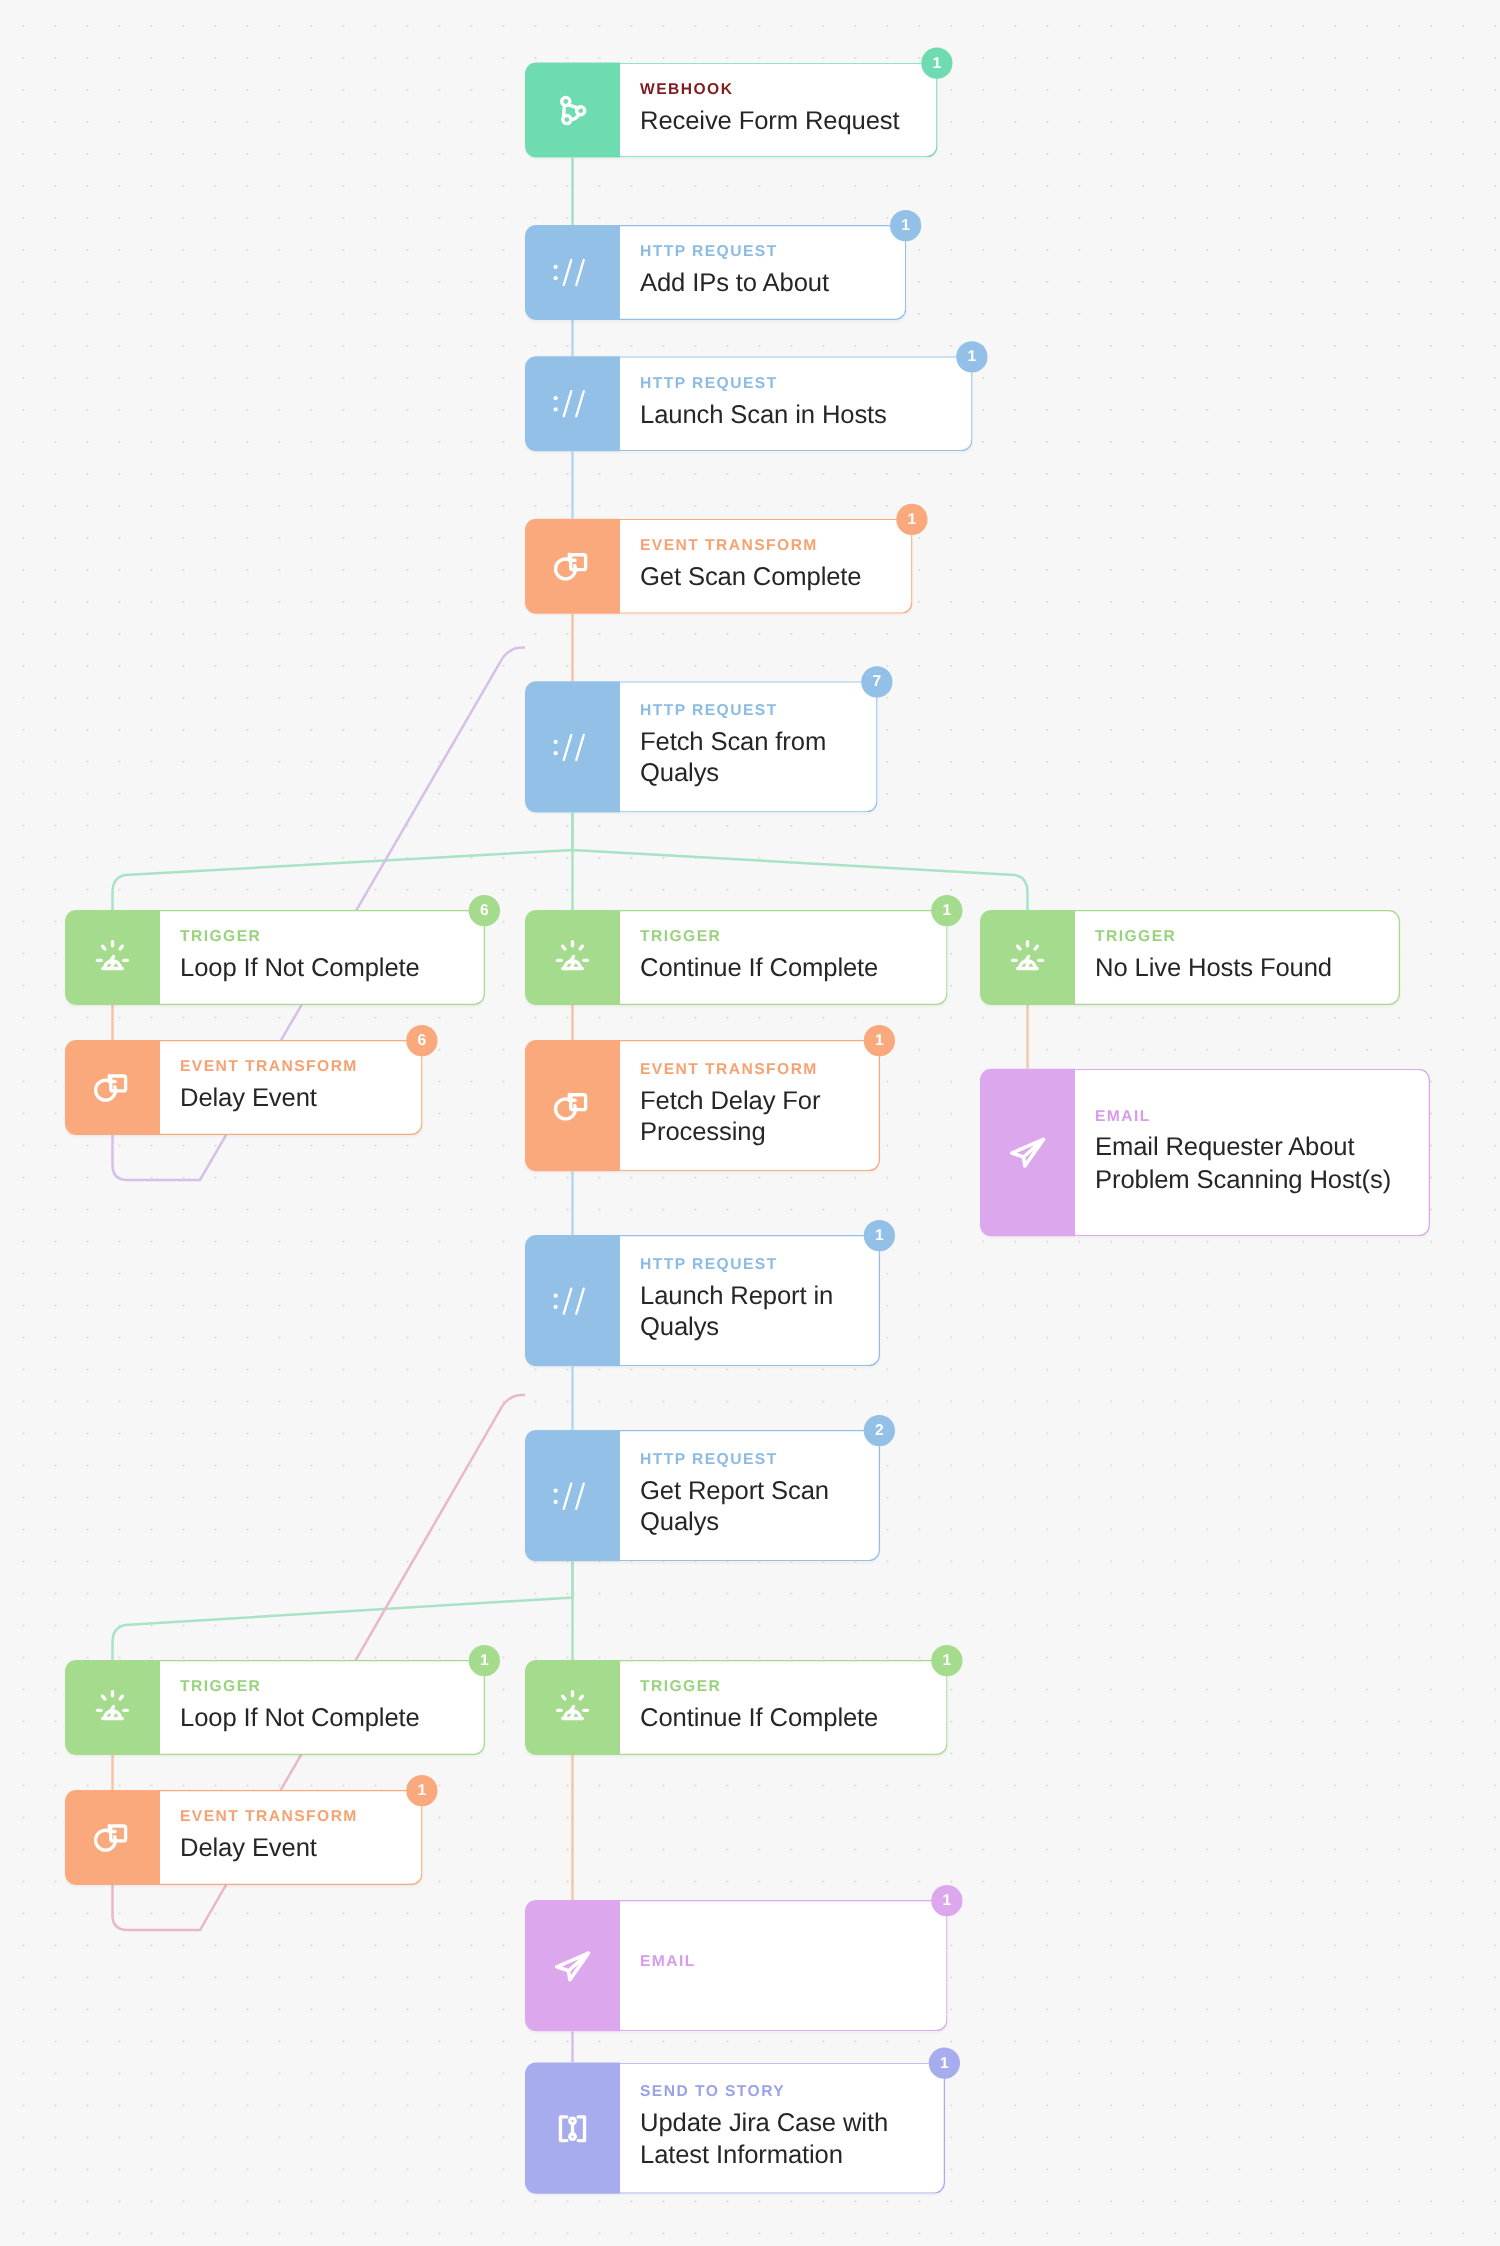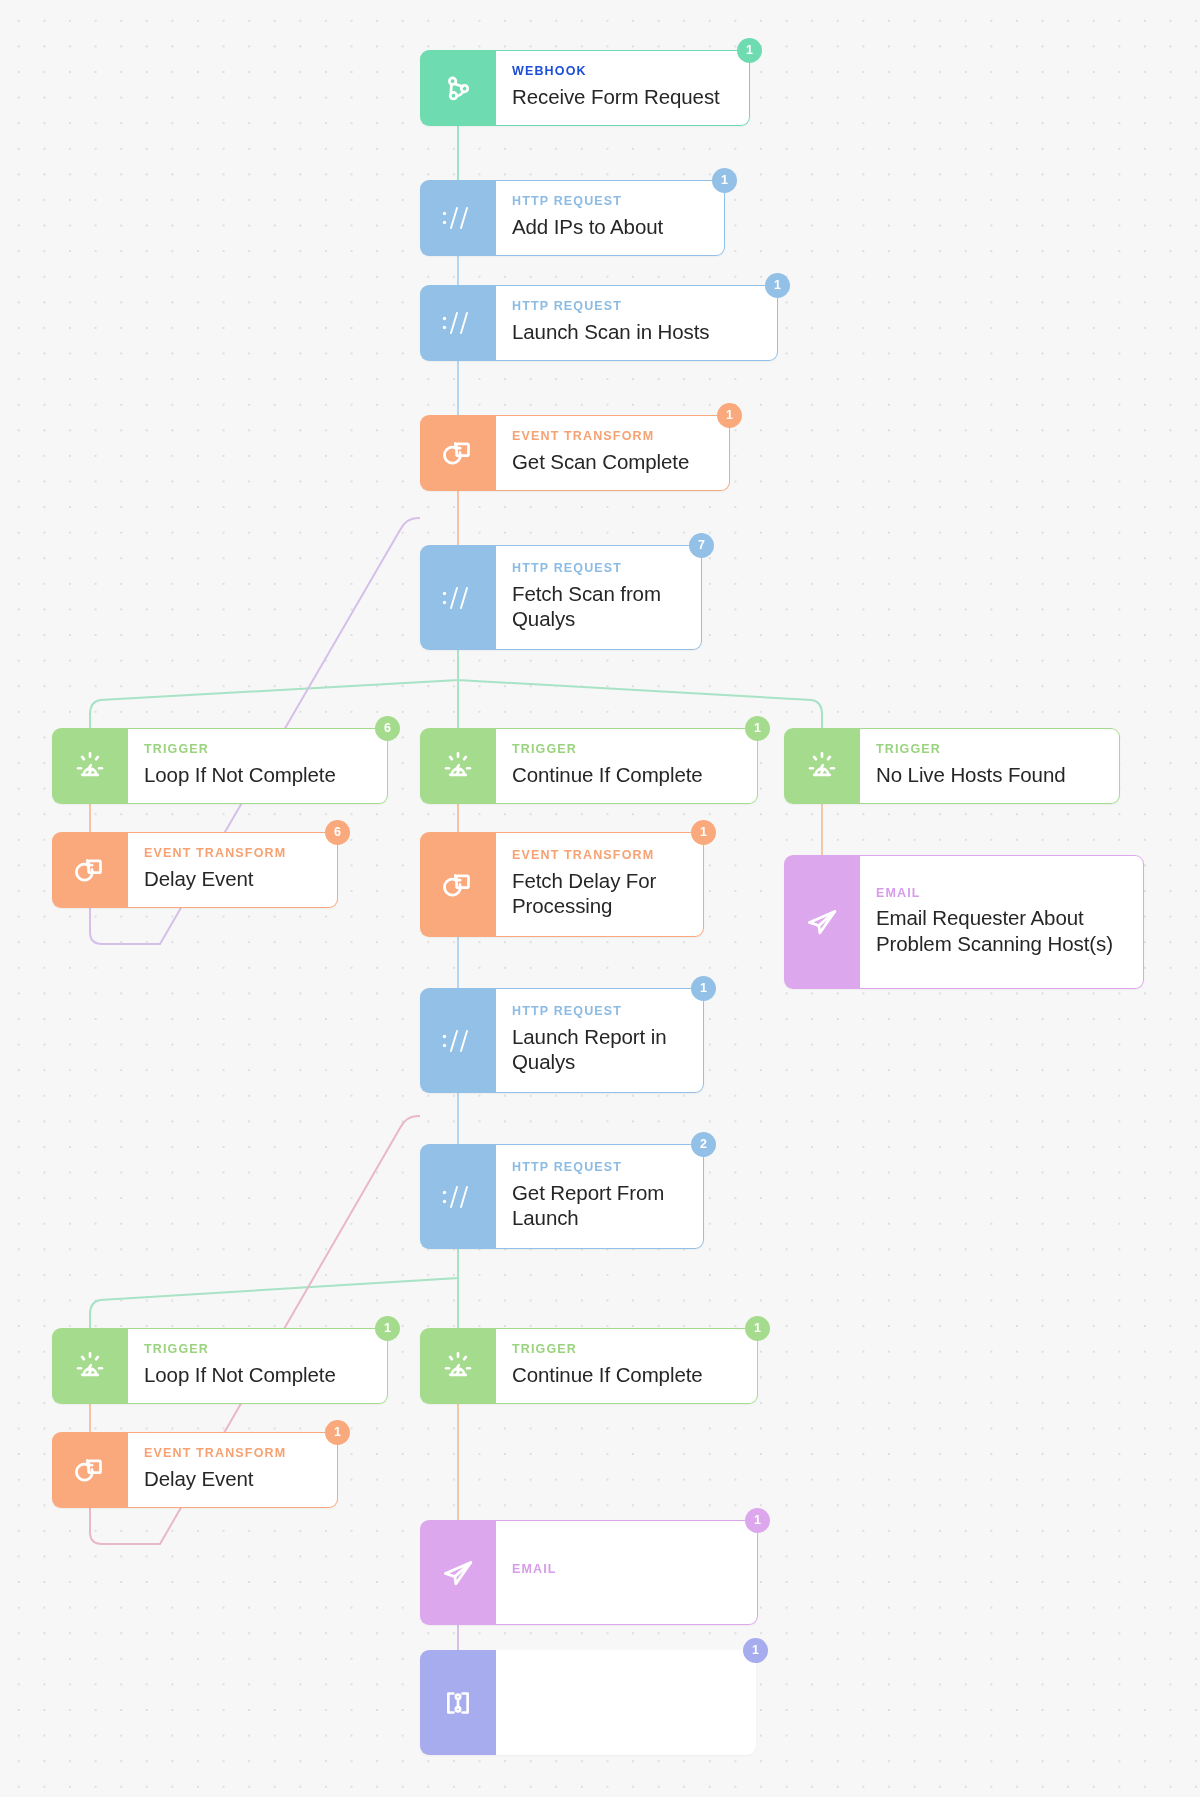--- a/index.html
+++ b/index.html
@@ -136,21 +136,21 @@
           <svg width="34" height="34" viewBox="0 0 24 24">
         <circle cx="8.2" cy="7.2" r="2.3" stroke="#ffffff" stroke-width="1.9" fill="none" stroke-linecap="round" stroke-linejoin="round"></circle>
         <circle cx="16.6" cy="12.4" r="2.3" stroke="#ffffff" stroke-width="1.9" fill="none" stroke-linecap="round" stroke-linejoin="round"></circle>
         <circle cx="8.8" cy="17.4" r="2.3" stroke="#ffffff" stroke-width="1.9" fill="none" stroke-linecap="round" stroke-linejoin="round"></circle>
         <path d="M9.6 9.1 L15.4 10.9" stroke="#ffffff" stroke-width="1.9" fill="none" stroke-linecap="round" stroke-linejoin="round"></path>
         <path d="M15.6 14.5 C14.6 16.3 12.6 17.4 11.1 17.4" stroke="#ffffff" stroke-width="1.9" fill="none" stroke-linecap="round" stroke-linejoin="round"></path>
         <path d="M7.4 9.4 L7.0 15.2" stroke="#ffffff" stroke-width="1.9" fill="none" stroke-linecap="round" stroke-linejoin="round"></path>
       </svg>
         </div>
         <div class="node-body" style="border-color: rgb(110, 220, 176);">
-          <div class="node-kind" style="color: #1d4ed8;">WEBHOOK</div>
+          <div class="node-kind" style="color: #7f1d1d;">WEBHOOK</div>
           <div class="node-title">Receive Form Request</div>
         </div>
         <div class="badge" style="background: rgb(110, 220, 176);">1</div>
       </div>
       <div class="node" style="left: 420px; top: 180px; width: 305px; min-height: 76px;">
         <div class="node-icon" style="background: rgb(147, 192, 230);">
           <svg width="40" height="34" viewBox="0 0 40 30">
         <circle cx="6.5" cy="10.5" r="1.7" fill="#ffffff"></circle>
         <circle cx="6.5" cy="19.5" r="1.7" fill="#ffffff"></circle>
         <path d="M19 5 L13 25" stroke="#ffffff" stroke-width="1.9" fill="none" stroke-linecap="round" stroke-linejoin="round"></path>
@@ -322,21 +322,21 @@
         <div class="node-icon" style="background: rgb(147, 192, 230);">
           <svg width="40" height="34" viewBox="0 0 40 30">
         <circle cx="6.5" cy="10.5" r="1.7" fill="#ffffff"></circle>
         <circle cx="6.5" cy="19.5" r="1.7" fill="#ffffff"></circle>
         <path d="M19 5 L13 25" stroke="#ffffff" stroke-width="1.9" fill="none" stroke-linecap="round" stroke-linejoin="round"></path>
         <path d="M29 5 L23 25" stroke="#ffffff" stroke-width="1.9" fill="none" stroke-linecap="round" stroke-linejoin="round"></path>
       </svg>
         </div>
         <div class="node-body" style="border-color: rgb(147, 192, 230);">
           <div class="node-kind" style="color: rgb(140, 187, 227);">HTTP REQUEST</div>
-          <div class="node-title">Get Report From Launch</div>
+          <div class="node-title">Get Report Scan Qualys</div>
         </div>
         <div class="badge" style="background: rgb(147, 192, 230);">2</div>
       </div>
       <div class="node" style="left: 52px; top: 1328px; width: 336px; min-height: 76px;">
         <div class="node-icon" style="background: rgb(165, 219, 140);">
           <svg width="34" height="34" viewBox="0 0 24 24">
         <path d="M6.5 18.2 L17.5 18.2" stroke="#ffffff" stroke-width="1.9" fill="none" stroke-linecap="round" stroke-linejoin="round"></path>
         <path d="M7.6 18.2 A4.4 4.4 0 0 1 16.4 18.2" stroke="#ffffff" stroke-width="1.9" fill="none" stroke-linecap="round" stroke-linejoin="round"></path>
         <path d="M12 3.1 L12 5.4" stroke="#ffffff" stroke-width="1.9" fill="none" stroke-linecap="round" stroke-linejoin="round"></path>
         <path d="M6.4 5.6 L7.7 7.2" stroke="#ffffff" stroke-width="1.9" fill="none" stroke-linecap="round" stroke-linejoin="round"></path>
@@ -400,16 +400,20 @@
       <div class="node" style="left: 420px; top: 1650px; width: 336px; min-height: 105px;">
         <div class="node-icon" style="background: rgb(166, 172, 237);">
           <svg width="34" height="34" viewBox="0 0 24 24">
         <path d="M8.8 5.3 L5.2 5.3 L5.2 18.7 L8.8 18.7" stroke="#ffffff" stroke-width="1.9" fill="none" stroke-linecap="round" stroke-linejoin="round"></path>
         <path d="M15.2 5.3 L18.8 5.3 L18.8 18.7 L15.2 18.7" stroke="#ffffff" stroke-width="1.9" fill="none" stroke-linecap="round" stroke-linejoin="round"></path>
         <circle cx="12" cy="7.6" r="1.55" stroke="#ffffff" stroke-width="1.9" fill="none" stroke-linecap="round" stroke-linejoin="round"></circle>
         <circle cx="12" cy="16.4" r="1.55" stroke="#ffffff" stroke-width="1.9" fill="none" stroke-linecap="round" stroke-linejoin="round"></circle>
         <path d="M12 9.2 L12 14.8" stroke="#ffffff" stroke-width="1.9" fill="none" stroke-linecap="round" stroke-linejoin="round"></path>
       </svg>
         </div>
+        <div class="node-body" style="border-color: rgb(166, 172, 237);">
+          <div class="node-kind" style="color: rgb(154, 162, 232);">SEND TO STORY</div>
+          <div class="node-title">Update Jira Case with Latest Information</div>
+        </div>
         <div class="badge" style="background: rgb(166, 172, 237);">1</div>
       </div>
     </div>
 </div>
 
 </body></html>

